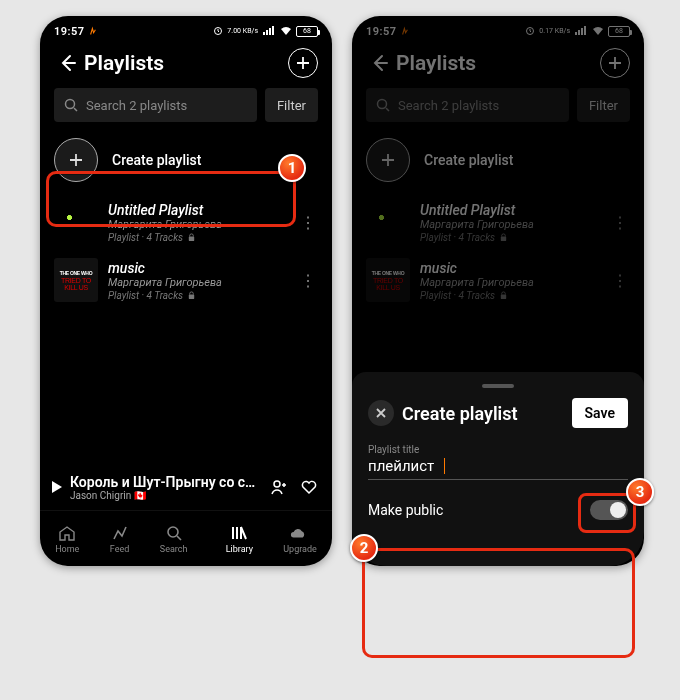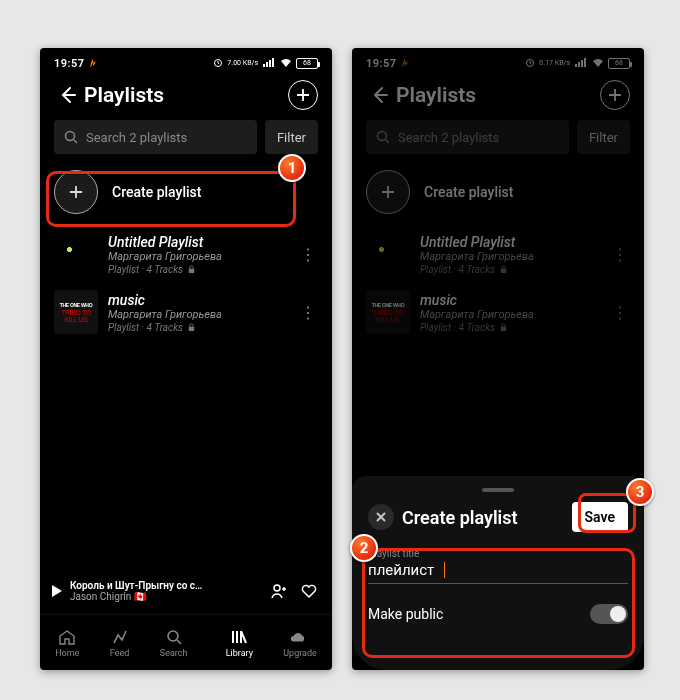--- a/index.html
+++ b/index.html
@@ -3,22 +3,22 @@
 <meta charset="utf-8">
 <style>
   * { box-sizing: border-box; margin: 0; padding: 0; }
   body {
     background: #e7e7e7;
     font-family: -apple-system, BlinkMacSystemFont, "Segoe UI", Roboto, Arial, sans-serif;
     width: 680px; height: 700px; overflow: hidden;
   }
   .stage { position: relative; width: 680px; height: 700px; }
   .phone {
-    position: absolute; top: 48px; width: 292px; height: 622px;
-    background: #000; border-radius: 4px; overflow: hidden;
+    position: absolute; top: 16px; width: 292px; height: 550px;
+    background: #000; border-radius: 28px; overflow: hidden;
     box-shadow: 0 2px 8px rgba(0,0,0,.35);
   }
   .phone.left { left: 40px; }
   .phone.right { left: 352px; }
   .phone .inner { position: absolute; inset: 0; border-radius: 34px; overflow: hidden; color:#fff; }
   .dim-overlay { position:absolute; inset:0; background:rgba(0,0,0,.55); pointer-events:none; border-radius:34px; }
   .statusbar {
     display:flex; justify-content:space-between; align-items:center;
     padding: 6px 14px 2px; font-size:11px; color:#fff; height:26px;
   }
@@ -55,21 +55,21 @@
   .track-sub { font-size:11px; color:#999; line-height:14px; }
   .track-sub2 { font-size:10px; color:#777; display:flex; align-items:center; gap:4px; }
   .lock { width:9px; height:9px; }
   .more-dots { color:#888; font-size:16px; padding-right:2px; }
   .nowplay {
     position:absolute; left:0; right:0; bottom:56px; height:46px;
     display:flex; align-items:center; gap:8px; padding:0 12px; color:#fff;
   }
   .play-tri { width:0; height:0; border-top:6px solid transparent; border-bottom:6px solid transparent; border-left:10px solid #fff; }
   .np-meta { flex:1; min-width:0; }
-  .np-title { font-size:10px; font-weight:600; white-space:nowrap; overflow:hidden; text-overflow:ellipsis; }
+  .np-title { font-size:14px; font-weight:600; white-space:nowrap; overflow:hidden; text-overflow:ellipsis; }
   .np-artist { font-size:10px; color:#aaa; display:flex; align-items:center; gap:3px;}
   .np-ico { width:22px; height:22px; display:flex; align-items:center; justify-content:center; }
   .bottom-nav {
     position:absolute; left:0; right:0; bottom:0; height:56px;
     display:flex; align-items:center; justify-content:space-around;
     border-top:1px solid #111; background:#000;
   }
   .nav-item { display:flex; flex-direction:column; align-items:center; gap:2px; color:#888; font-size:9px; }
   .nav-item.active { color:#fff;margin-left:8px; }
   .nav-ico { width:20px; height:18px; display:flex; align-items:center; justify-content:center; }

